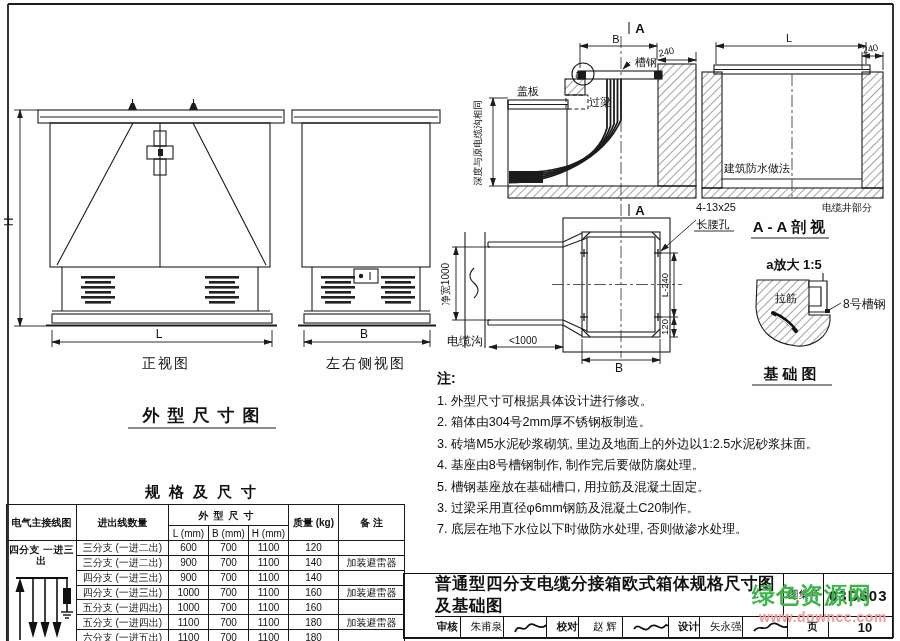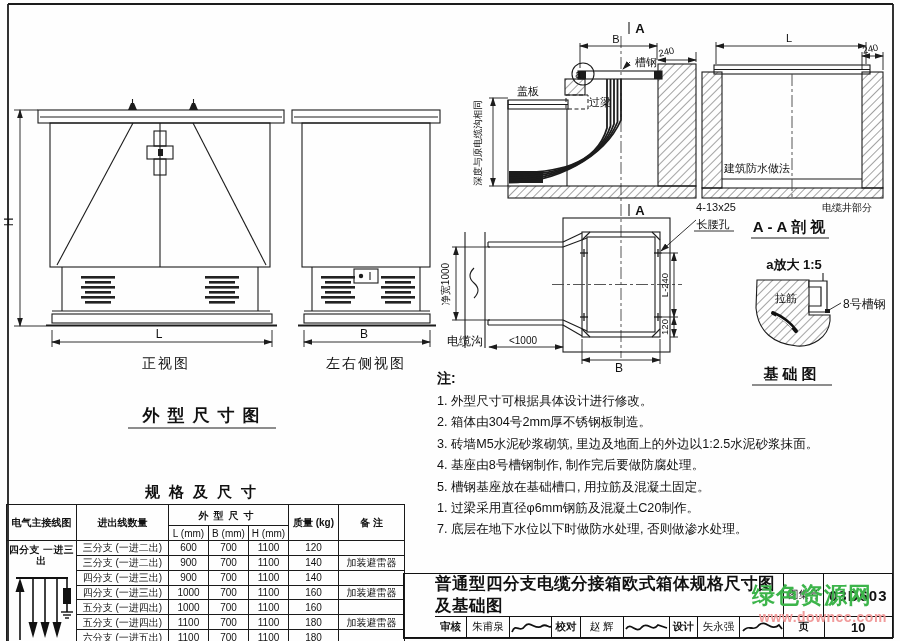--- a/index.html
+++ b/index.html
@@ -41,21 +41,21 @@
   .hd-big{font-weight:700;font-size:12px;letter-spacing:5px;}
   .cell-sm{font-size:9.5px;}
   .rh{height:14px;}
   .diagcell{vertical-align:top;}
   .diagcap{font-size:9.8px;font-weight:600;margin-top:3px;letter-spacing:0.5px;}
 
   
   .tblock{position:absolute;left:403px;top:573px;width:490px;height:65px;
           border:1.6px solid #111;box-sizing:border-box;background:#fff0;padding-left:31px;}
   .tb-r1{display:flex;height:43px;border-bottom:1.3px solid #111;box-sizing:border-box;}
-  .tb-r2{display:flex;height:20px;}
+  .tb-r2{display:flex;height:20px;gap:9px;}
   .tb-c{display:flex;align-items:center;justify-content:center;box-sizing:border-box;
         border-right:1.2px solid #111;overflow:hidden;}
   .tb-c:last-child{border-right:none;}
   .tb-title{width:372px;font-size:16.5px;font-weight:700;letter-spacing:0.5px;}
   .tb-atlbl{width:43px;font-size:10.5px;font-weight:400;text-align:center;}
   .tb-atno{width:72px;font-size:15px;font-weight:700;letter-spacing:1px;}
   .lbl{font-size:10.5px;font-weight:600;}
   .nm{font-size:10.5px;}
 
   
@@ -301,21 +301,21 @@
 </svg>
 
 
 <div class="notes">
   <div class="nlabel">注:</div>
   <div class="nline">1. 外型尺寸可根据具体设计进行修改。</div>
   <div class="nline">2. 箱体由304号2mm厚不锈钢板制造。</div>
   <div class="nline">3. 砖墙M5水泥砂浆砌筑, 里边及地面上的外边以1:2.5水泥砂浆抹面。</div>
   <div class="nline">4. 基座由8号槽钢制作, 制作完后要做防腐处理。</div>
   <div class="nline">5. 槽钢基座放在基础槽口, 用拉筋及混凝土固定。</div>
-  <div class="nline">1. 过梁采用直径φ6mm钢筋及混凝土C20制作。</div>
+  <div class="nline">3. 过梁采用直径φ6mm钢筋及混凝土C20制作。</div>
   <div class="nline">7. 底层在地下水位以下时做防水处理, 否则做渗水处理。</div>
 </div>
 
 
 <div class="spec">
   <div class="stitle">规格及尺寸</div>
   <table class="sp">
     <colgroup>
       <col style="width:70px">
           <col style="width:92px">

